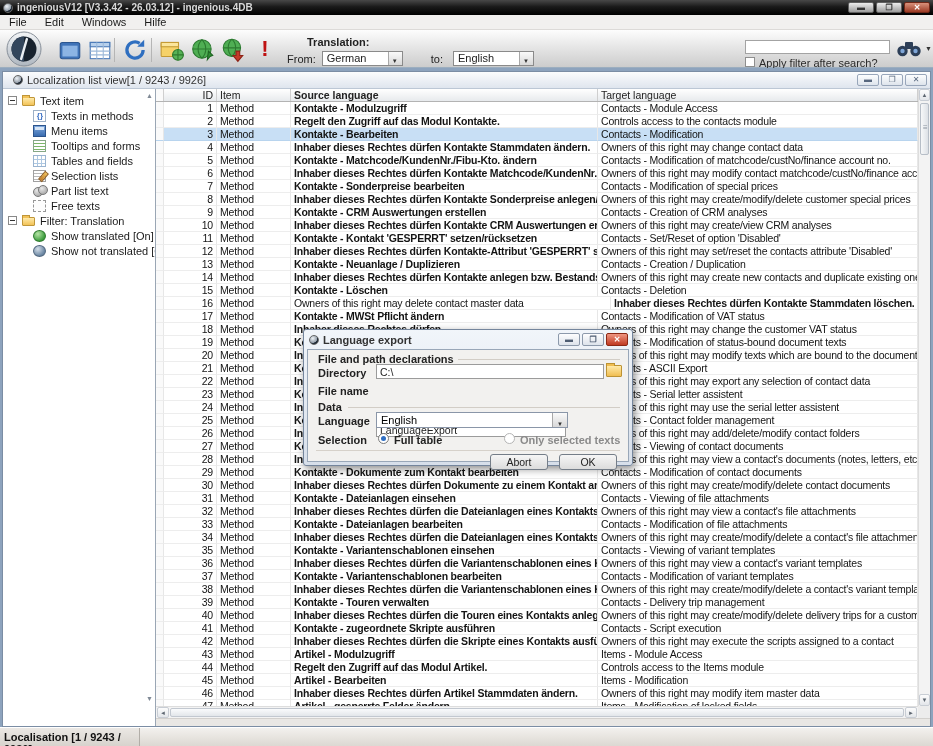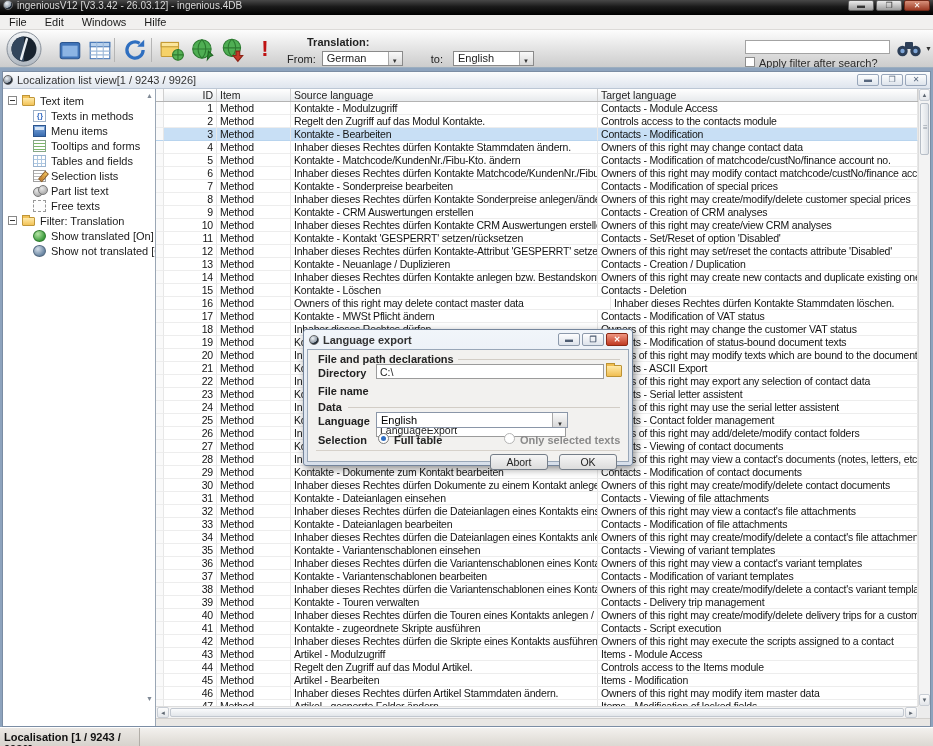--- a/index.html
+++ b/index.html
@@ -3,21 +3,21 @@
 <meta charset="utf-8">
 <style>
   * { box-sizing:border-box; margin:0; padding:0; }
   body { margin:0; background:#777; }
   .app { position:relative; width:933px; height:746px; overflow:hidden;
          font-family:"Liberation Sans",sans-serif; font-size:11px; background:#d4d9df; }
 
   
   .titlebar { position:absolute; left:0; top:0; right:0; height:15px;
     background:linear-gradient(#484848,#1a1a1a 45%,#000); color:#d8d8d8;
-    display:flex; gap:4px; padding-left:3px; font-size:10px; }
+    display:flex; align-items:center; gap:4px; padding-left:3px; font-size:10px;font-weight:bold; }
   .mini-logo { width:10px; height:10px; border-radius:50%;
     background:radial-gradient(circle at 35% 30%, #eef2f6, #96a0ab 55%, #222c38 60%);
     border:1px solid #666; flex:0 0 10px; }
   .win-controls { margin-left:auto; display:flex; gap:2px; padding-right:3px; }
   .wbtn { width:26px; height:11px; border-radius:2px; border:1px solid #5f5f5f;
     background:linear-gradient(#ececec,#9d9d9d); color:#333; font-size:8px;
     line-height:9px; text-align:center; }
   .wbtn.close { background:linear-gradient(#d8917b,#9c3a24); border-color:#702818; color:#fff; }
 
   
@@ -43,21 +43,21 @@
     border:1px solid #a3a3a3; background:#fff; font-size:10px; padding:0 3px; }
   .filter-row { position:absolute; left:745px; top:27px; display:flex; gap:4px; color:#2a2a2a; }
   .checkbox { width:10px; height:10px; background:#fff; border:1px solid #8e8e8e; }
   .binocs { position:absolute; left:896px; top:8px; width:26px; height:20px; }
   .binocs-dd { position:absolute; left:925px; top:15px; font-size:7px; color:#333; }
 
   
   .mdi { position:absolute; left:0; top:68px; right:0; bottom:19px; background:#8da3bd; padding:3px 2px 0 2px; }
   .child { position:relative; width:100%; height:100%; background:#fff; border:1px solid #7b8da4; }
   .child-titlebar { height:17px; background:linear-gradient(#fbfcfd,#dfe5ee); border-bottom:1px solid #bcc7d5;
-    display:flex; align-items:center; gap:4px; padding-left:0; color:#333; }
+    display:flex; align-items:center; gap:4px; padding-left:10px; color:#333; }
   .cbtn { width:22px; height:12px; border:1px solid #98a6ba; border-radius:2px;
     background:linear-gradient(#fcfdfe,#dee4ec); color:#57677e; font-size:8px; line-height:10px; text-align:center; }
   .child-controls { margin-left:auto; display:flex; gap:2px; padding-right:3px; }
 
   .child-body { position:absolute; left:0; top:17px; right:0; bottom:0; }
 
   
   .sidebar { position:absolute; left:0; top:0; bottom:0; width:153px; background:#fff;
     border-right:1px solid #9aa6b4; overflow:hidden; padding-top:4px; }
   .tree-group, .tree-item { display:flex; align-items:center; gap:5px; height:15px; color:#1a1a1a; white-space:nowrap; }
@@ -104,21 +104,21 @@
   .th { border-right:1px solid #cfcfcf; line-height:12px; padding:0 3px; color:#222;
     font-size:10.5px; white-space:nowrap; overflow:hidden; }
   .tbody { position:absolute; left:0; top:13px; right:12px; bottom:20px; overflow:hidden; }
   .trow { display:flex; height:13px; }
   .trow.sel { background:#c8dff5; }
   .td { border-right:1px solid #e7e7e7; border-bottom:1px solid #ededed; line-height:12px;
     padding:0 3px; font-size:10.5px; letter-spacing:-0.2px; color:#141414; white-space:nowrap; overflow:hidden; }
   .gutter { width:8px; flex:0 0 8px; padding:0; background:#fafafa; }
   .cid { width:53px; flex:0 0 53px; text-align:right; }
   .citem { width:74px; flex:0 0 74px; }
-  .csrc { width:307px; flex:0 0 307px; }
+  .csrc { width:307px; flex:0 0 307px;font-weight:bold; }
   .ctgt { flex:1; }
   .trow.sel .td { border-bottom-color:#b8d4ee; }
 
   
   .vscroll { position:absolute; right:0; top:0; bottom:20px; width:12px; background:#f3f3f3; border-left:1px solid #ddd; }
   .sbtn { position:absolute; left:0; width:11px; height:12px; background:linear-gradient(#fcfcfc,#e3e6ea);
     border:1px solid #c8cdd4; border-radius:2px; font-size:6px; color:#5d6670; text-align:center; line-height:11px; }
   .vup { top:0; } .vdown { bottom:0; }
   .vthumb { position:absolute; left:1px; right:1px; top:14px; height:52px;
     background:linear-gradient(90deg,#f7f8f9,#dde1e6); border:1px solid #b7bec7; border-radius:2px; }

